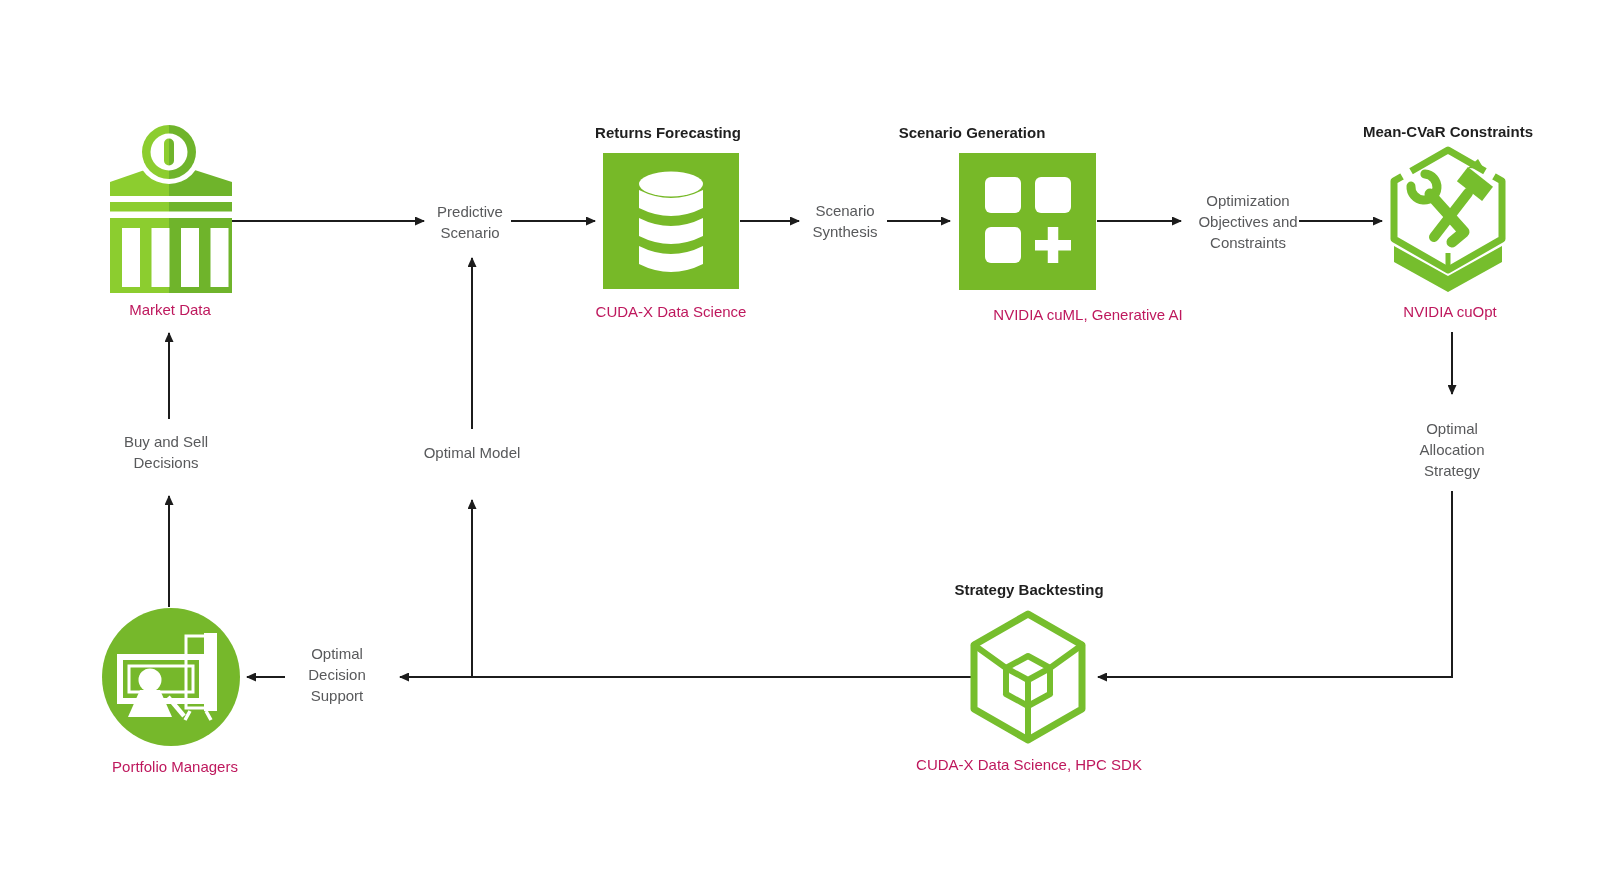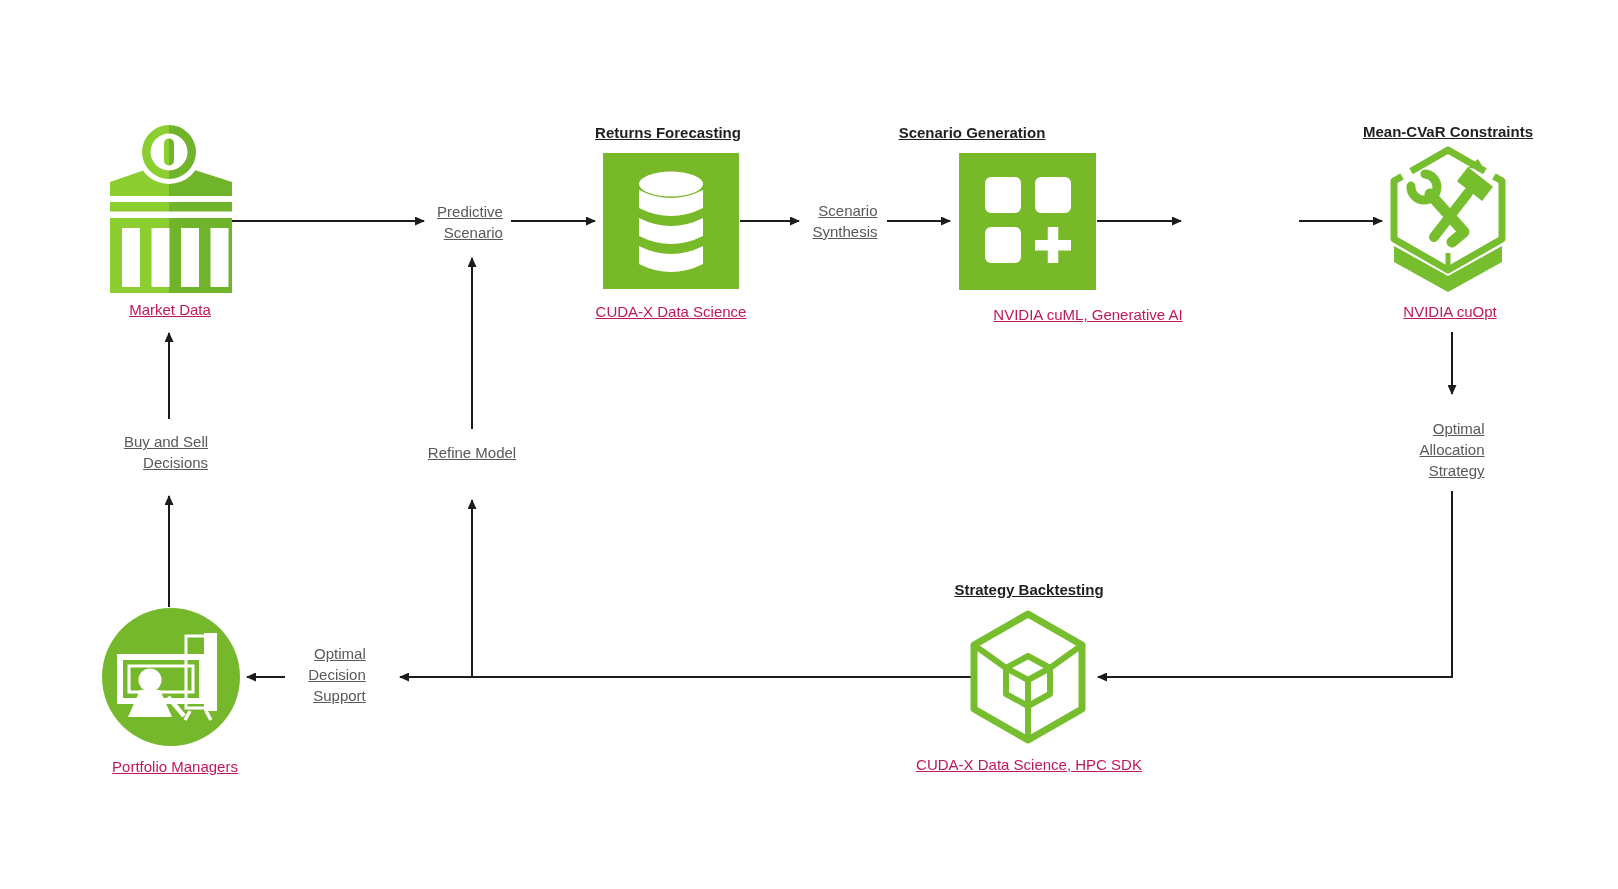--- a/index.html
+++ b/index.html
@@ -1,21 +1,21 @@
 <!DOCTYPE html>
 <html><head>
 <meta charset="utf-8">
 <style>
   html,body{margin:0;padding:0;background:#ffffff;}
   .canvas{position:relative;width:1618px;height:889px;background:#ffffff;overflow:hidden;
           font-family:"Liberation Sans", sans-serif;}
   svg.wires{position:absolute;left:0;top:0;}
   .icon{position:absolute;}
-  .lbl{position:absolute;transform:translateX(-50%);text-align:right;white-space:pre-line;
-       font-size:15px;line-height:21px;color:#58595B;text-decoration:underline;}
+  .lbl{position:absolute;transform:translateX(-50%);text-align:center;white-space:pre-line;
+       font-size:15px;line-height:21px;color:#58595B;}
   .node-title{font-weight:bold;color:#1f1f1f;white-space:nowrap;}
   .node-label{color:#be185d;white-space:nowrap;}
 </style>
 </head>
 <body>
 
 <div class="canvas">
 
   <svg class="wires" width="1618" height="889">
     <defs>
@@ -142,23 +142,26 @@
   <div class="lbl node-label" style="left:671px;top:301px">CUDA-X Data Science</div>
   <div class="lbl node-label" style="left:1088px;top:304px">NVIDIA cuML, Generative AI</div>
   <div class="lbl node-label" style="left:1450px;top:301px">NVIDIA cuOpt</div>
   <div class="lbl node-label" style="left:1029px;top:754px">CUDA-X Data Science, HPC SDK</div>
   <div class="lbl node-label" style="left:175px;top:756px">Portfolio Managers</div>
 
   <div class="lbl" style="left:470px;top:201px">Predictive
 Scenario</div>
   <div class="lbl" style="left:845px;top:200px">Scenario
 Synthesis</div>
+  <div class="lbl" style="left:1248px;top:190px">Optimization
+Objectives and
+Constraints</div>
   <div class="lbl" style="left:1452px;top:418px">Optimal
 Allocation
 Strategy</div>
   <div class="lbl" style="left:337px;top:643px">Optimal
 Decision
 Support</div>
   <div class="lbl" style="left:166px;top:431px">Buy and Sell
 Decisions</div>
-  <div class="lbl" style="left:472px;top:442px">Refine Model</div>
+  <div class="lbl" style="left:472px;top:442px">Optimal Model</div>
 
 </div>
 
 </body></html>

